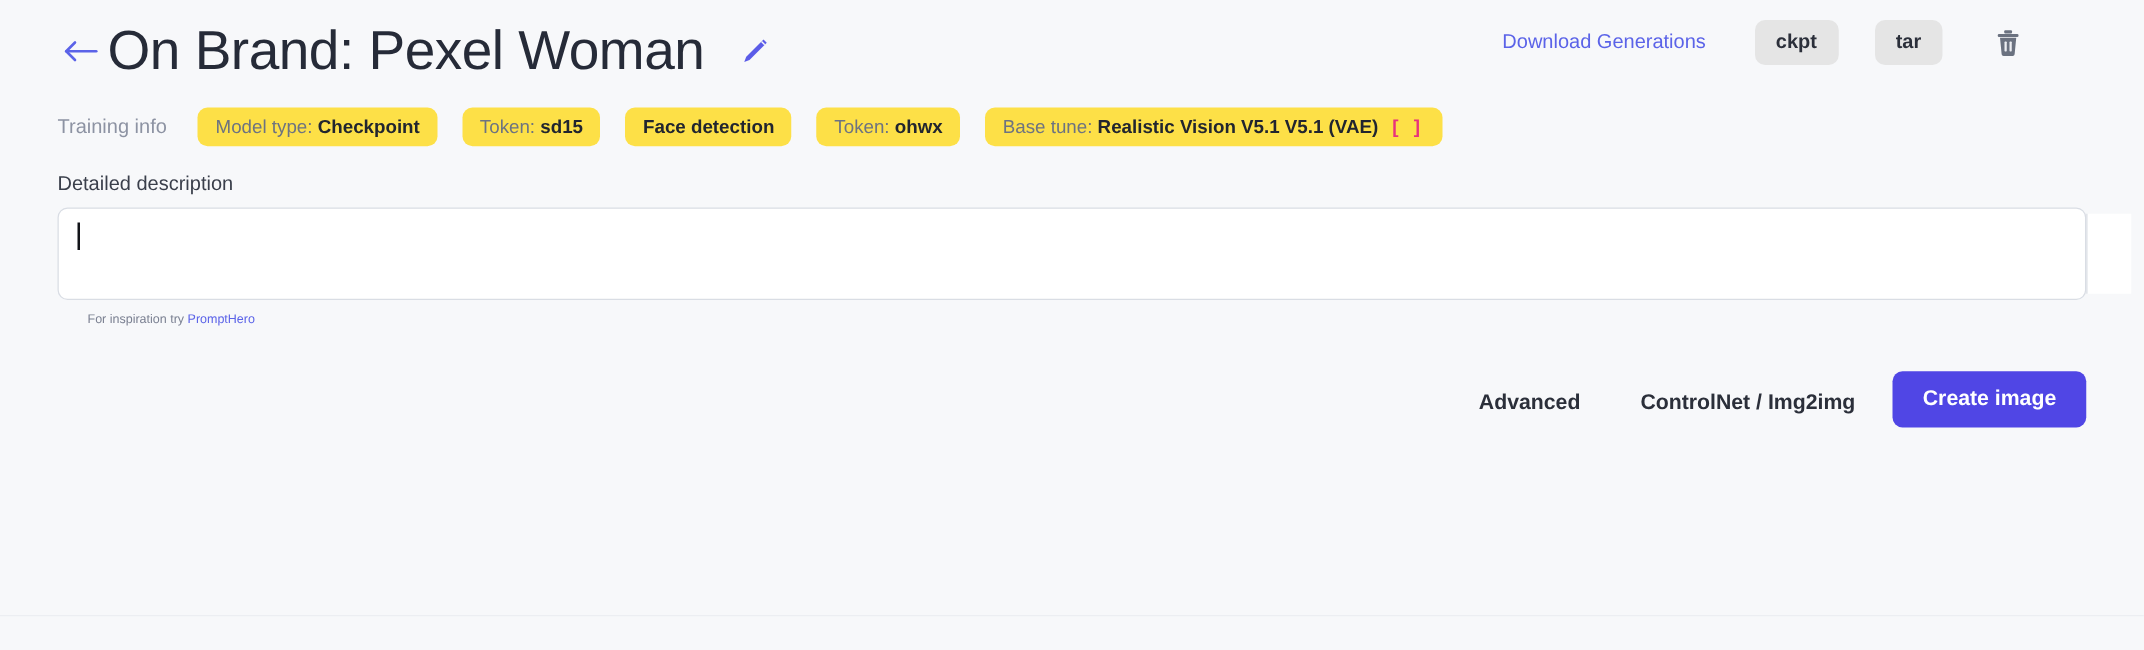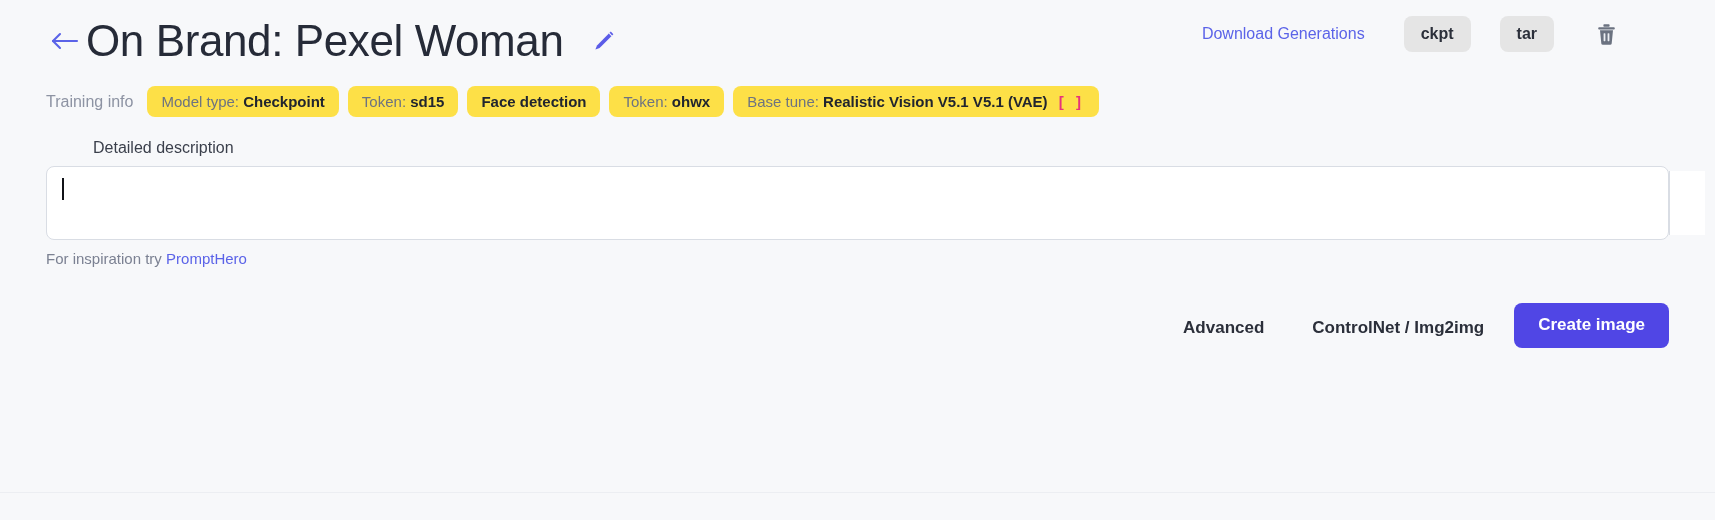--- a/index.html
+++ b/index.html
@@ -111,21 +111,21 @@
     background: none;
     border: none;
     cursor: pointer;
     margin-left: 6px;
   }
 
   
   .chips-row {
     display: flex;
     align-items: center;
-    gap: 0px;
+    gap: 11px;
     margin-top: -2px;
   }
 
   .chips-label {
     font-size: 16px;
     color: #8d93a3;
     margin-right: 14px;
     white-space: nowrap;
   }
 
@@ -152,21 +152,20 @@
 
   
   .form-area {
     margin-top: 22px;
   }
 
   .field-label {
     font-size: 16px;
     color: #3a3f4b;
     margin-bottom: 9px;
-    margin-left: 47px;
   }
 
   .textarea-wrap {
     position: relative;
   }
 
   .textarea-box {
     width: 1623px;
     height: 74px;
     background: #ffffff;
@@ -188,23 +187,24 @@
     position: absolute;
     top: 5px;
     right: -36px;
     width: 36px;
     height: 64px;
     background: #ffffff;
     border-left: 1px solid #d9dde4;
   }
 
   .hint {
-    font-size: 15px;
+    font-size: 10px;
     color: #7b8192;
     margin-top: 10px;
+    margin-left: 24px;
   }
   .hint a {
     color: #5b63e8;
     text-decoration: none;
     cursor: pointer;
   }
 
   .negative-block {
     margin-top: 34px;
   }

